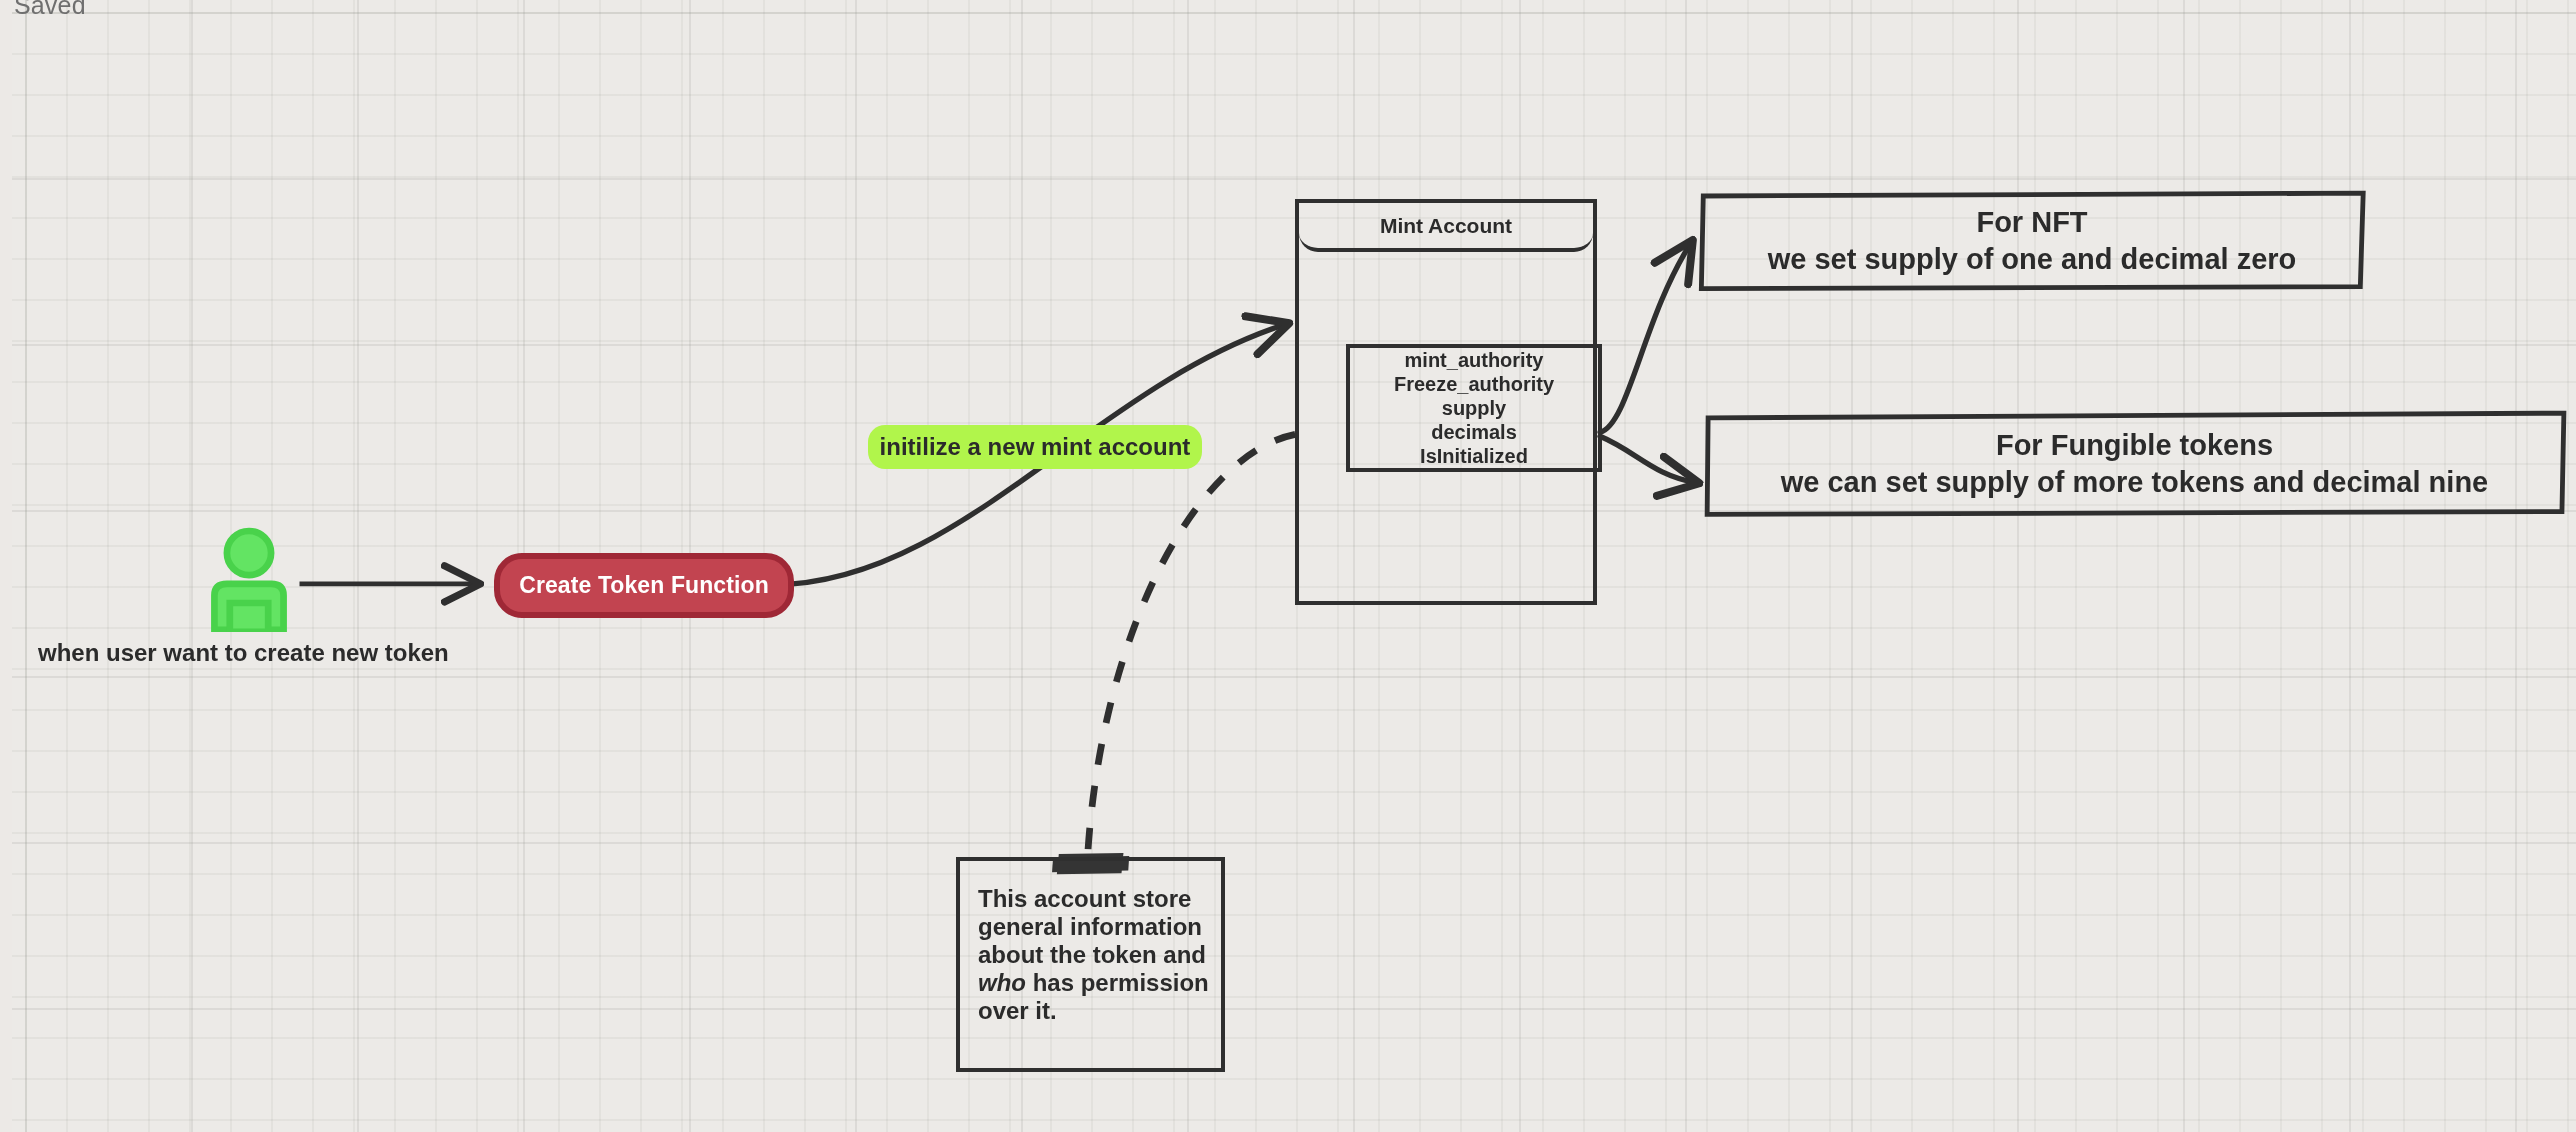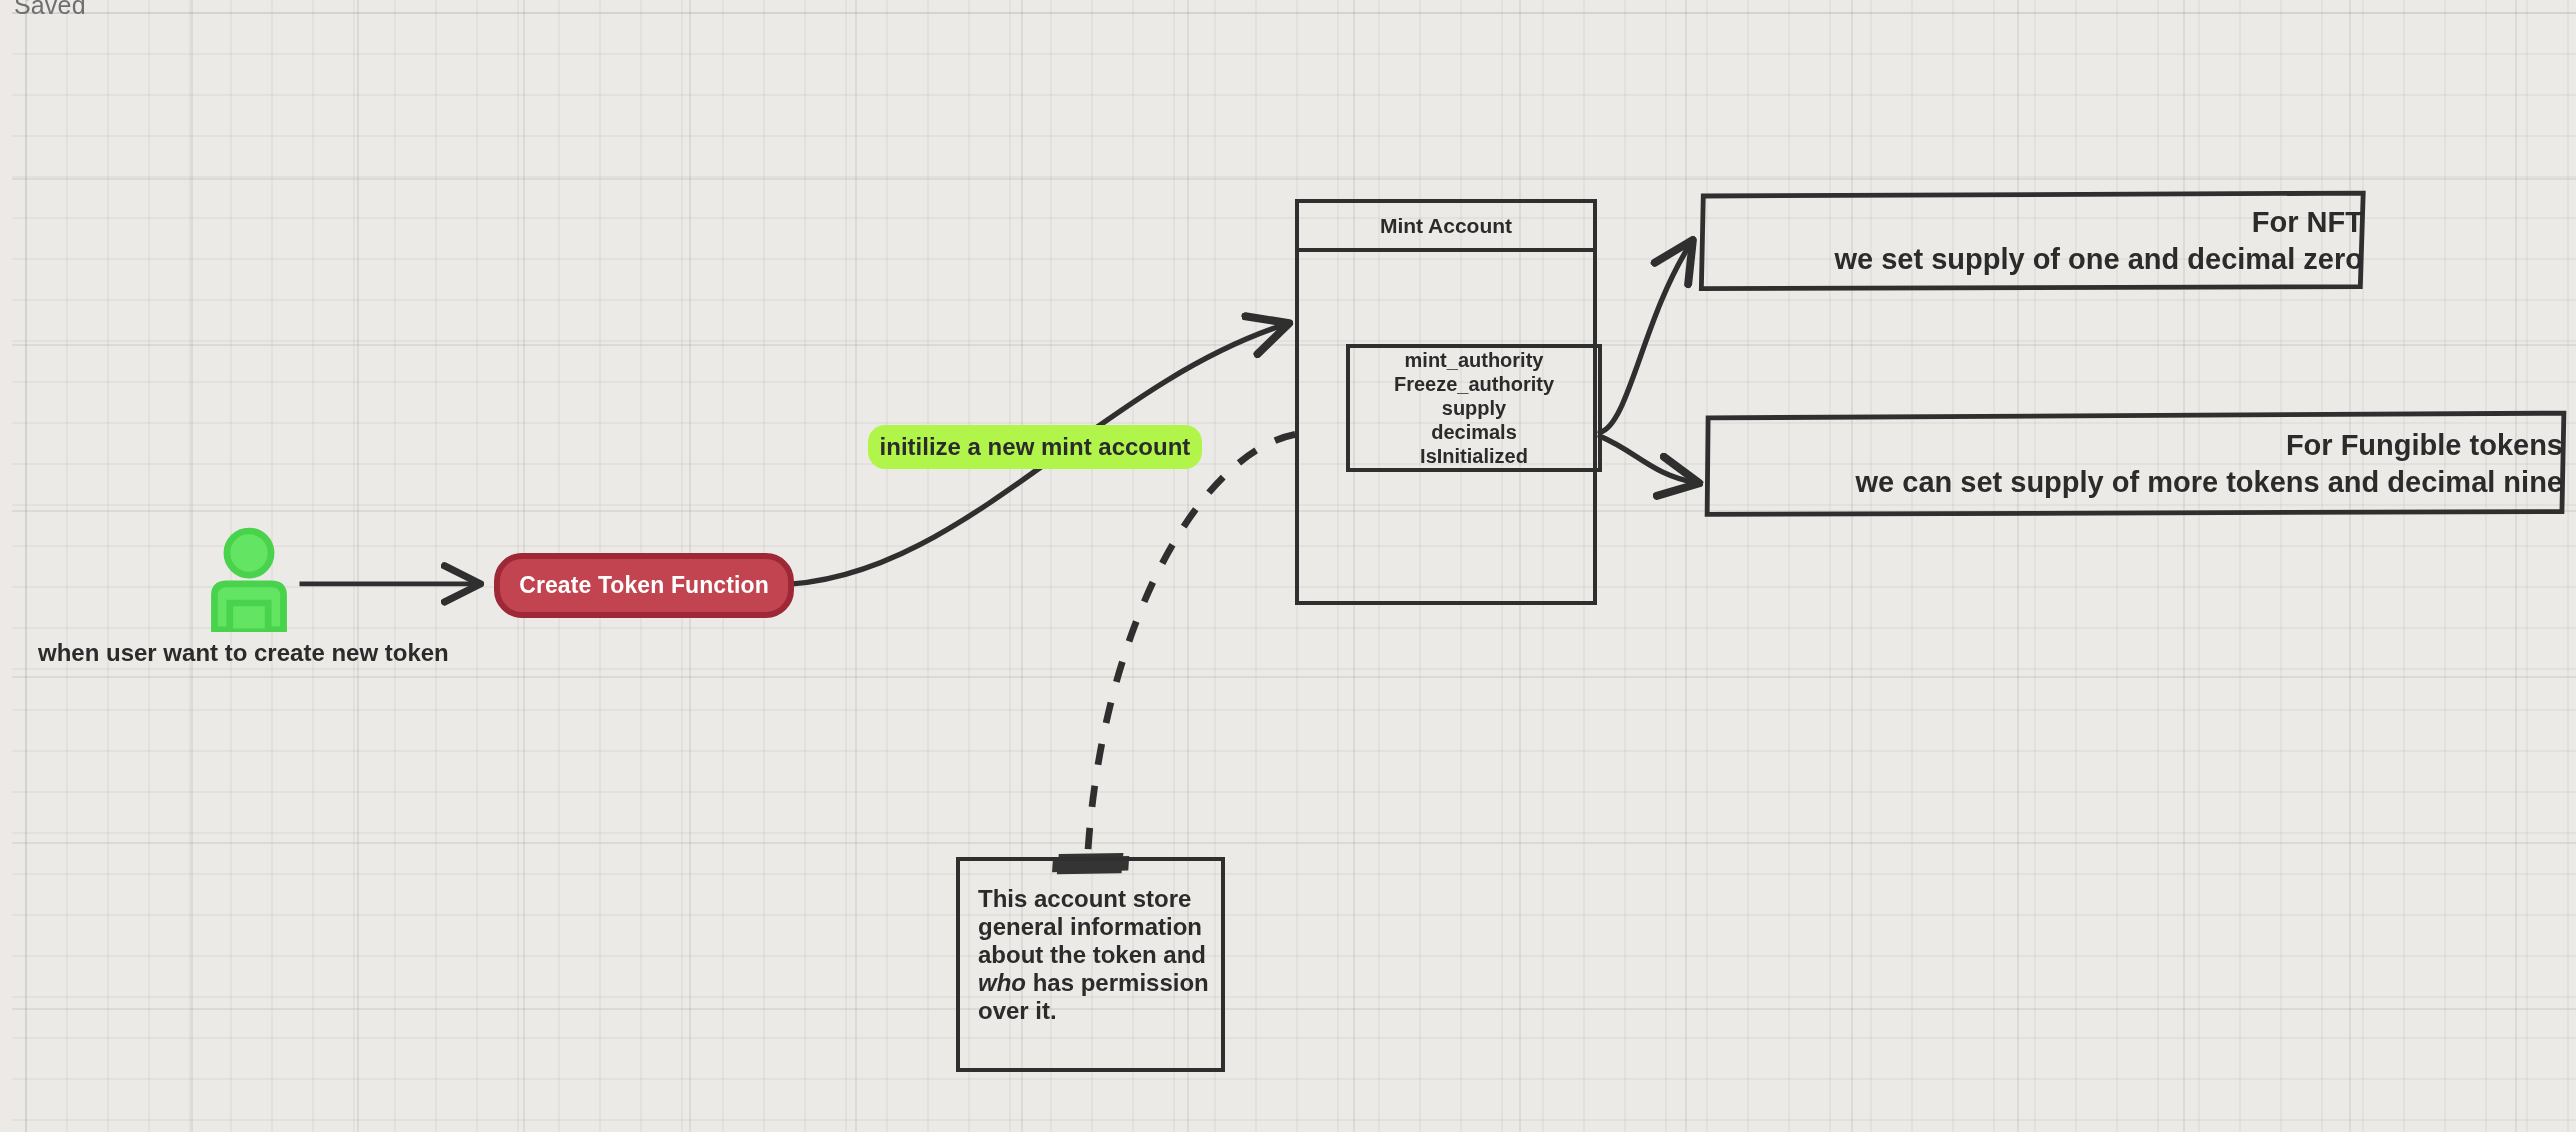--- a/index.html
+++ b/index.html
@@ -135,20 +135,21 @@
     height: 49px;
     box-sizing: border-box;
     border-bottom: 4.8px solid #2f2f2f;
     display: flex;
     align-items: center;
     justify-content: center;
     font-size: 21px;
     font-weight: bold;
     color: #2b2b2b;
     font-family: "Liberation Sans", sans-serif;
+    border-radius: 19px;
   }
   .mint-fields {
     position: absolute;
     left: 1334px;
     top: 344px;
     width: 256px;
     height: 128px;
     box-sizing: border-box;
     border: 4.8px solid #2f2f2f;
     display: flex;
@@ -164,21 +165,21 @@
     line-height: 24px;
     font-family: "Liberation Sans", sans-serif;
   }
 
   
   .outcome-box {
     position: absolute;
     box-sizing: border-box;
     display: flex;
     flex-direction: column;
-    align-items: flex-end;
+    align-items: center;
     justify-content: center;
     text-align: center;
     font-size: 29px;
     font-weight: bold;
     color: #2b2b2b;
     line-height: 37px;
     font-family: "Liberation Sans", sans-serif;
   }
   #outcome-nft {
     left: 1689px;

